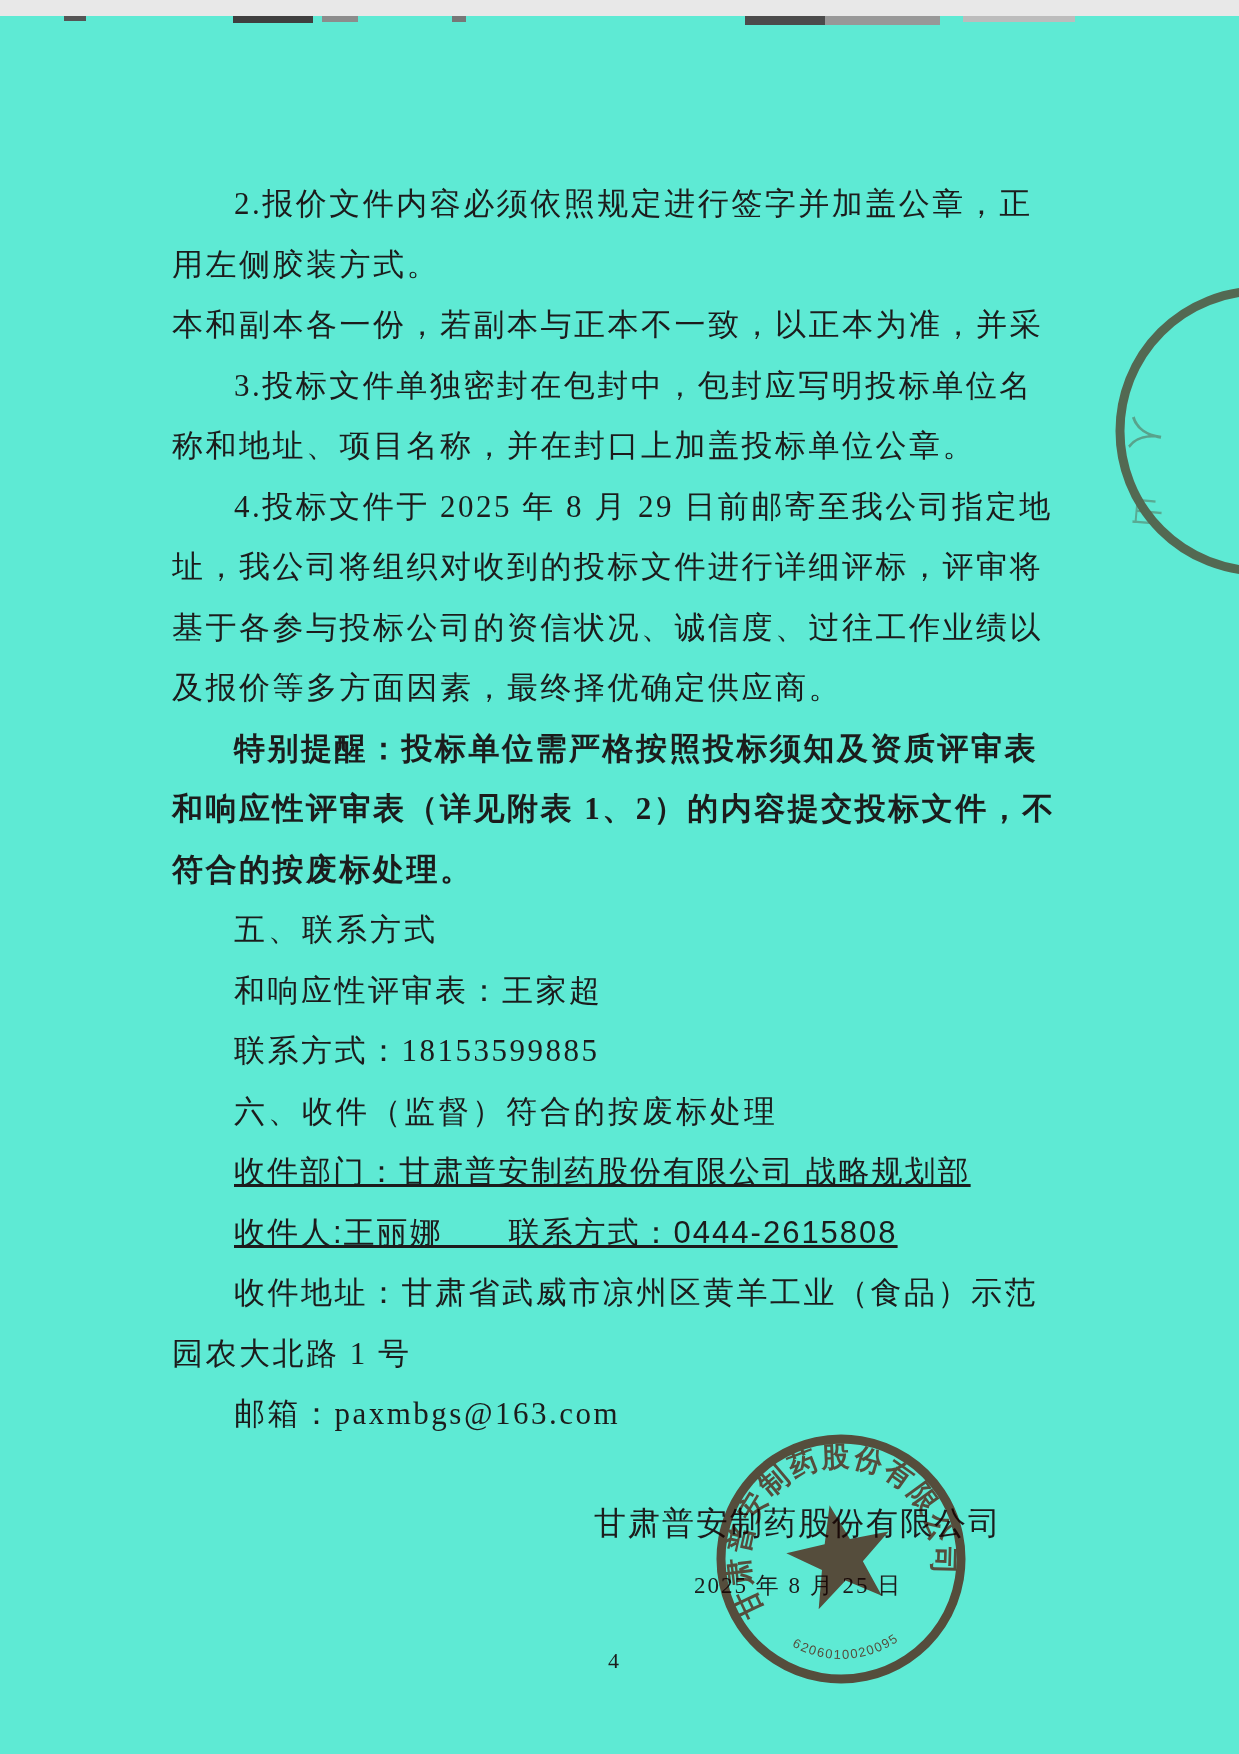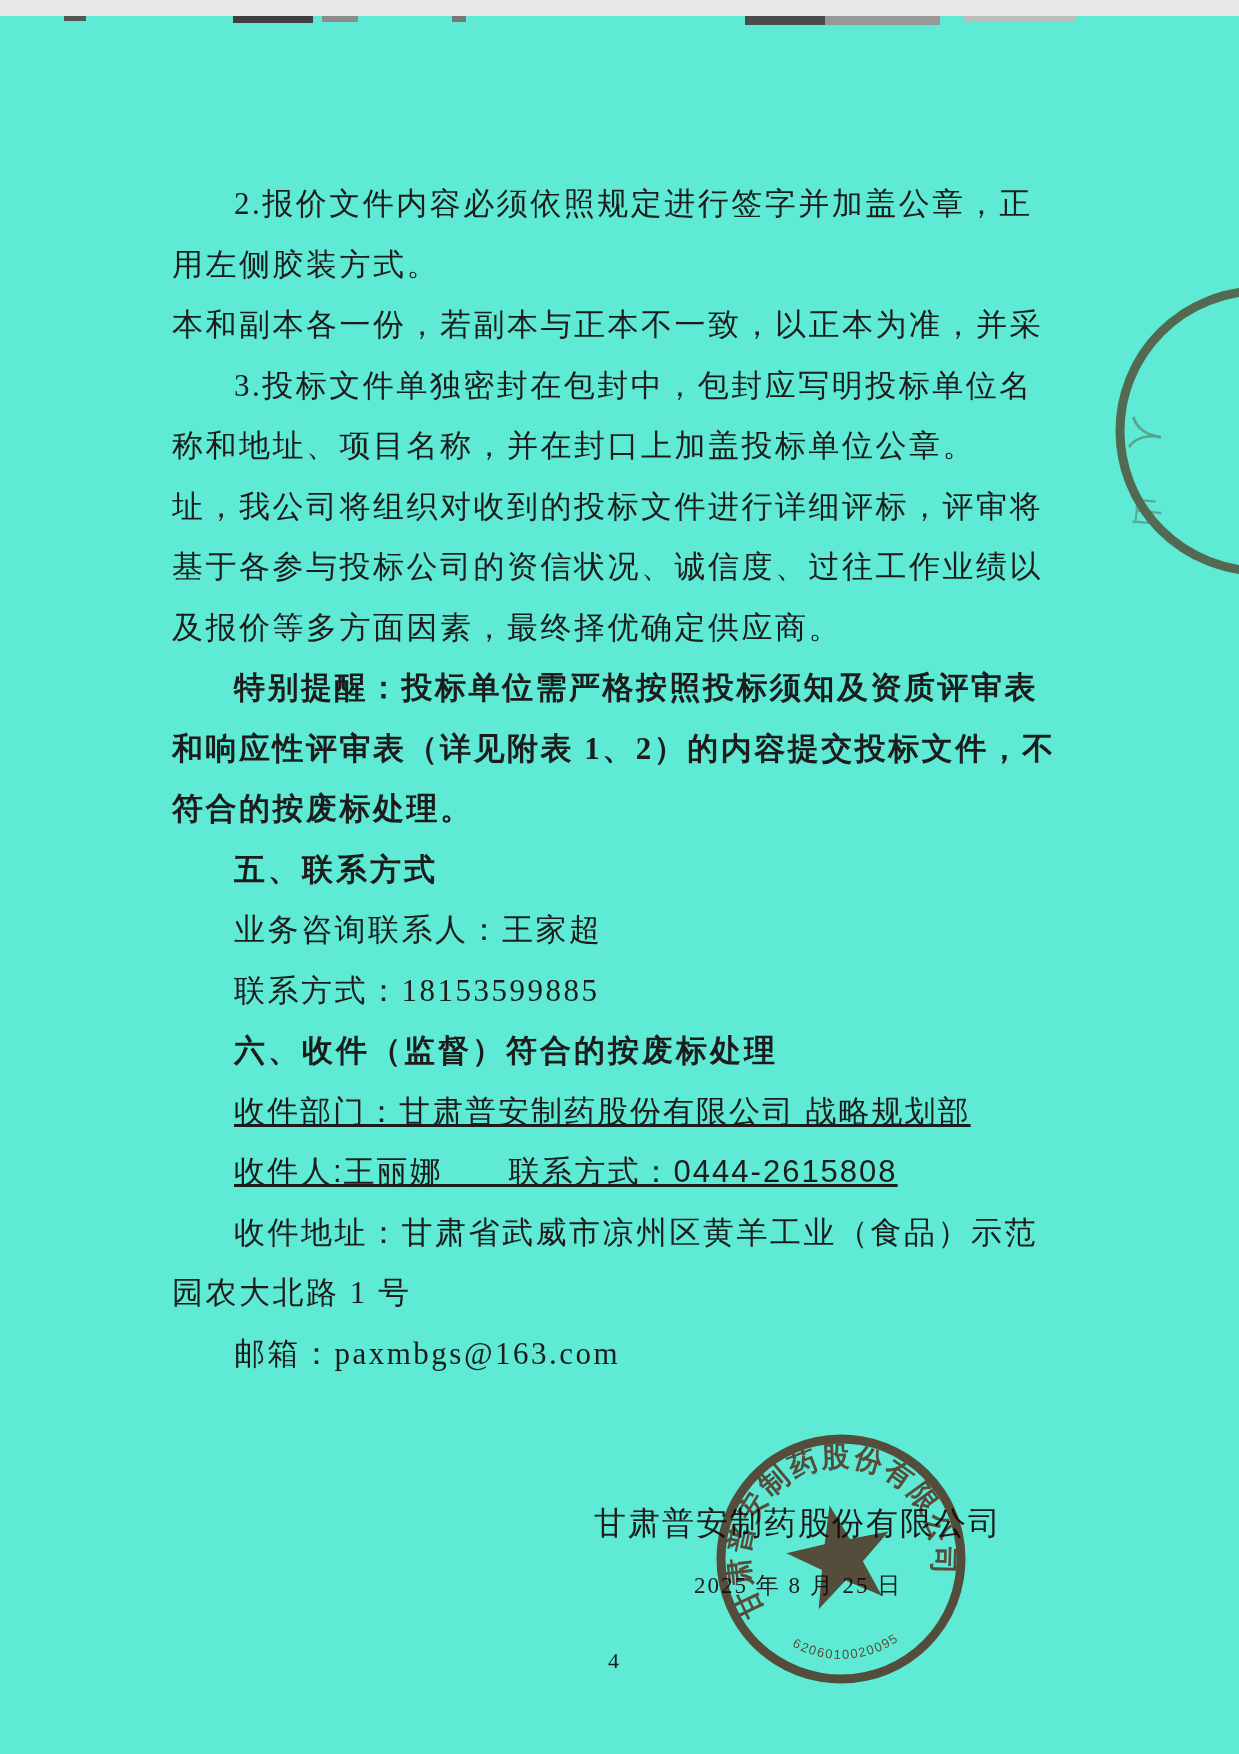--- a/index.html
+++ b/index.html
@@ -21,21 +21,21 @@
   .line{
     height:60.5px;
     line-height:60.5px;
     font-size:31px;
     letter-spacing:2.5px;
     white-space:nowrap;
   }
   .line.indent{padding-left:62px;}
   .line.bold{font-weight:bold;}
   .line.heading{
-    font-weight:bold;
+    font-weight:normal;
     font-family:"Liberation Sans","DejaVu Sans",sans-serif;
     letter-spacing:3px;
   }
   .line.sub{
     font-family:"Liberation Sans","DejaVu Sans",sans-serif;
     letter-spacing:2px;
     text-decoration:underline;
   }
   
   .sig-company{
@@ -82,28 +82,29 @@
   <div class="artifact" style="left:745px;width:80px;height:9px;background:#4b4b4b;"></div>
   <div class="artifact" style="left:825px;width:115px;height:9px;background:#989898;"></div>
   <div class="artifact" style="left:963px;width:112px;height:6px;background:#bcbcbc;"></div>
 
   <div class="text-flow">
       <div class="line indent">2.报价文件内容必须依照规定进行签字并加盖公章，正</div>
       <div class="line">用左侧胶装方式。</div>
       <div class="line">本和副本各一份，若副本与正本不一致，以正本为准，并采</div>
       <div class="line indent">3.投标文件单独密封在包封中，包封应写明投标单位名</div>
       <div class="line">称和地址、项目名称，并在封口上加盖投标单位公章。</div>
+      <div class="line indent">4.投标文件于 2025 年 8 月 29 日前邮寄至我公司指定地</div>
       <div class="line">址，我公司将组织对收到的投标文件进行详细评标，评审将</div>
       <div class="line">基于各参与投标公司的资信状况、诚信度、过往工作业绩以</div>
       <div class="line">及报价等多方面因素，最终择优确定供应商。</div>
       <div class="line indent bold">特别提醒：投标单位需严格按照投标须知及资质评审表</div>
       <div class="line bold">和响应性评审表（详见附表 1、2）的内容提交投标文件，不</div>
       <div class="line bold">符合的按废标处理。</div>
       <div class="line indent heading">五、联系方式</div>
-      <div class="line indent">业务咨询联系人：王家超</div>
+      <div class="line indent">和响应性评审表：王家超</div>
       <div class="line indent">联系方式：18153599885</div>
       <div class="line indent heading">六、收件（监督）符合的按废标处理</div>
       <div class="line indent sub">收件部门：甘肃普安制药股份有限公司 战略规划部</div>
       <div class="line indent sub">收件人:王丽娜　　联系方式：0444-2615808</div>
       <div class="line indent">收件地址：甘肃省武威市凉州区黄羊工业（食品）示范</div>
       <div class="line">园农大北路 1 号</div>
       <div class="line indent">邮箱：paxmbgs@163.com</div>
     </div>
 
   <div class="sig-company">甘肃普安制药股份有限公司</div>

